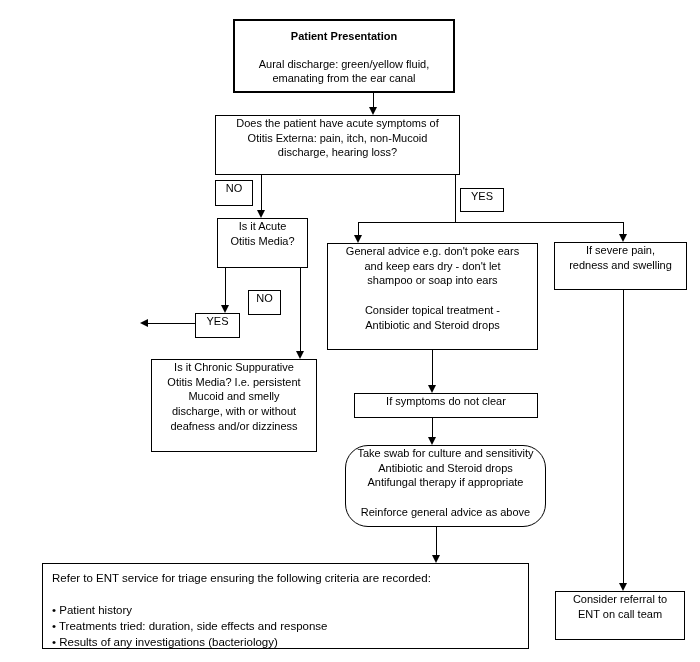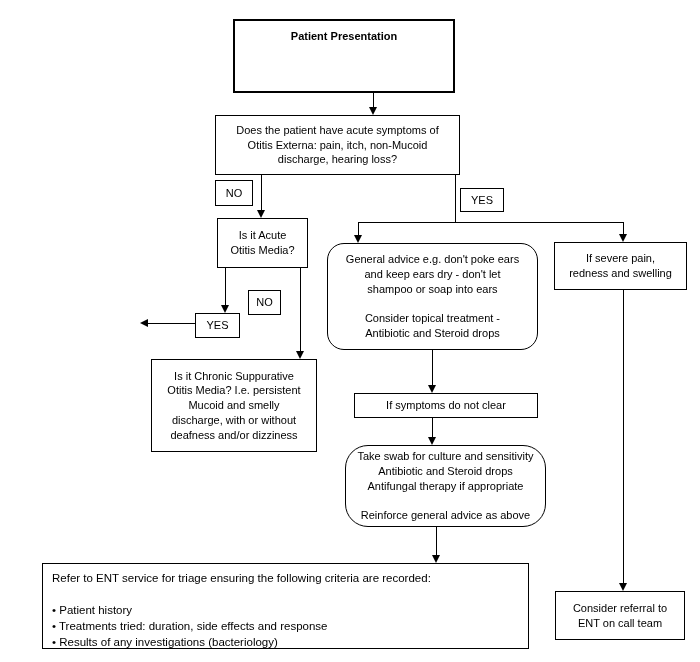--- a/index.html
+++ b/index.html
@@ -2,21 +2,21 @@
 <html><head>
 <meta charset="utf-8">
 <style>
   html,body{margin:0;padding:0;background:#ffffff;}
   .canvas{
     position:relative;width:700px;height:654px;background:#ffffff;
     font-family:"Liberation Sans", sans-serif;color:#000;overflow:hidden;
   }
   .node{
     position:absolute;background:#fff;border:1px solid #000;box-sizing:border-box;
-    display:flex;flex-direction:column;align-items:center;justify-content:center;
+    display:flex;flex-direction:column;align-items:center;justify-content:flex-start;
     text-align:center;font-size:11px;line-height:1.34;
   }
   .node-text{white-space:pre-line;}
   .node-title{font-weight:bold;margin-bottom:13px;}
   .thick{border-width:2px;}
   .label-box{font-size:11px;}
   .left-align{align-items:flex-start;justify-content:flex-start;text-align:left;
     padding:6px 9px;line-height:1.4;font-size:11.5px;}
   .loose{font-size:12px;line-height:20px;}
   .vline,.hline{position:absolute;background:#000;}
@@ -29,20 +29,22 @@
     border-top:4px solid transparent;border-bottom:4px solid transparent;
     border-right:8px solid #000;}
 </style>
 </head>
 <body>
 
 <div class="canvas">
 
   <div class="node thick" style="left:233px;top:19px;width:222px;height:74px;justify-content:flex-start;padding-top:8px;">
     <div class="node-title">Patient Presentation</div>
+    <div class="node-text">Aural discharge: green/yellow fluid,
+emanating from the ear canal</div>
   </div>
 
   <div class="node" style="left:215px;top:115px;width:245px;height:60px;">
     <div class="node-text">Does the patient have acute symptoms of
 Otitis Externa: pain, itch, non-Mucoid
 discharge, hearing loss?</div>
   </div>
 
   <div class="node label-box" style="left:215px;top:180px;width:38px;height:26px;">
     <div class="node-text">NO</div>
@@ -50,21 +52,21 @@
 
   <div class="node label-box" style="left:460px;top:188px;width:44px;height:24px;">
     <div class="node-text">YES</div>
   </div>
 
   <div class="node" style="left:217px;top:218px;width:91px;height:50px;">
     <div class="node-text">Is it Acute
 Otitis Media?</div>
   </div>
 
-  <div class="node" style="left:327px;top:243px;width:211px;height:107px;border-radius:17px;">
+  <div class="node" style="left:327px;top:243px;width:211px;height:107px;">
     <div class="node-text">General advice e.g. don't poke ears
 and keep ears dry - don't let
 shampoo or soap into ears
 
 Consider topical treatment -
 Antibiotic and Steroid drops</div>
   </div>
 
   <div class="node" style="left:554px;top:242px;width:133px;height:48px;">
     <div class="node-text">If severe pain,

